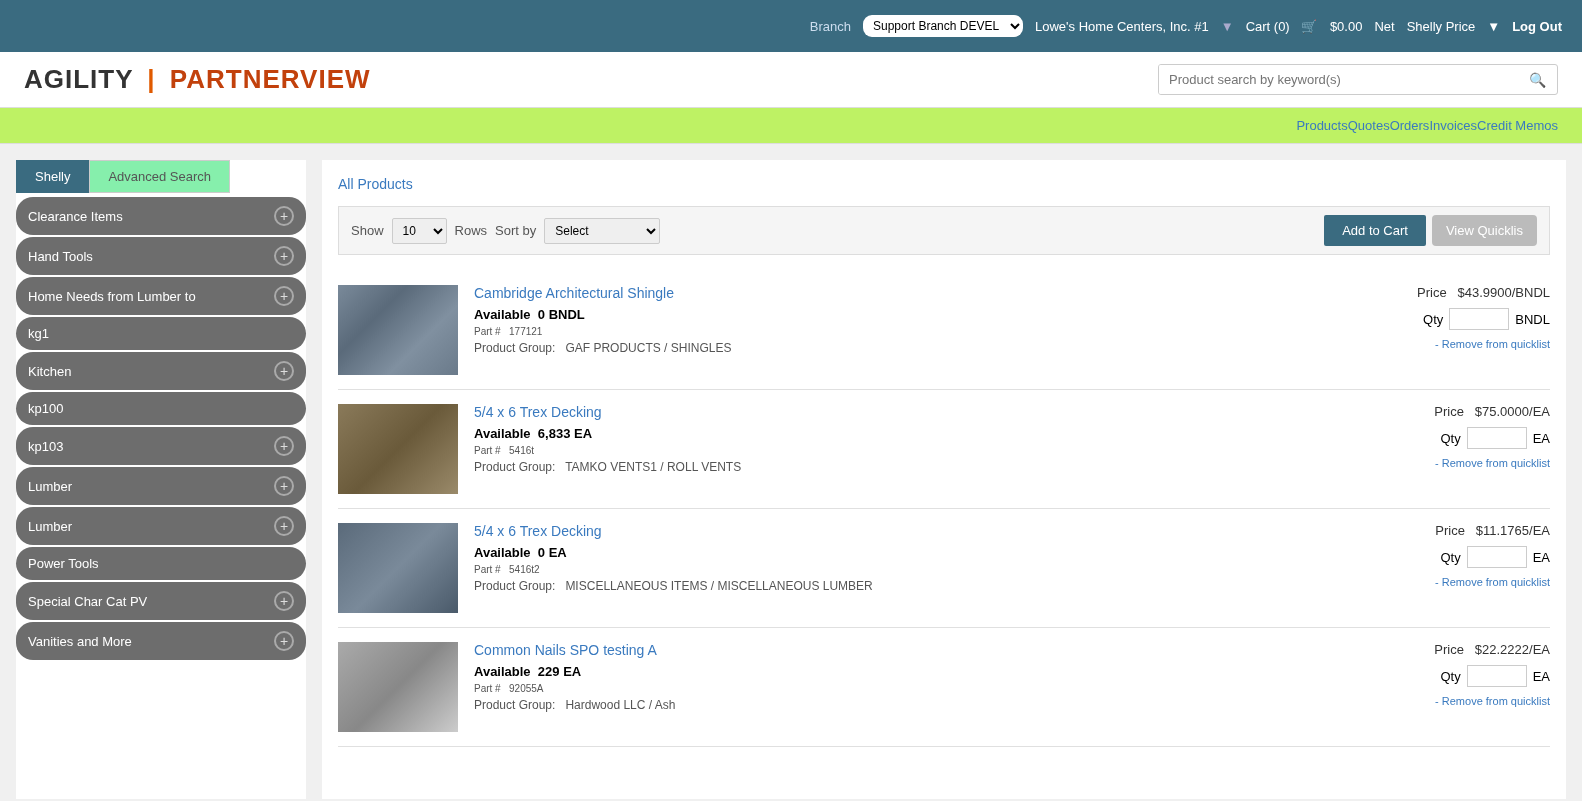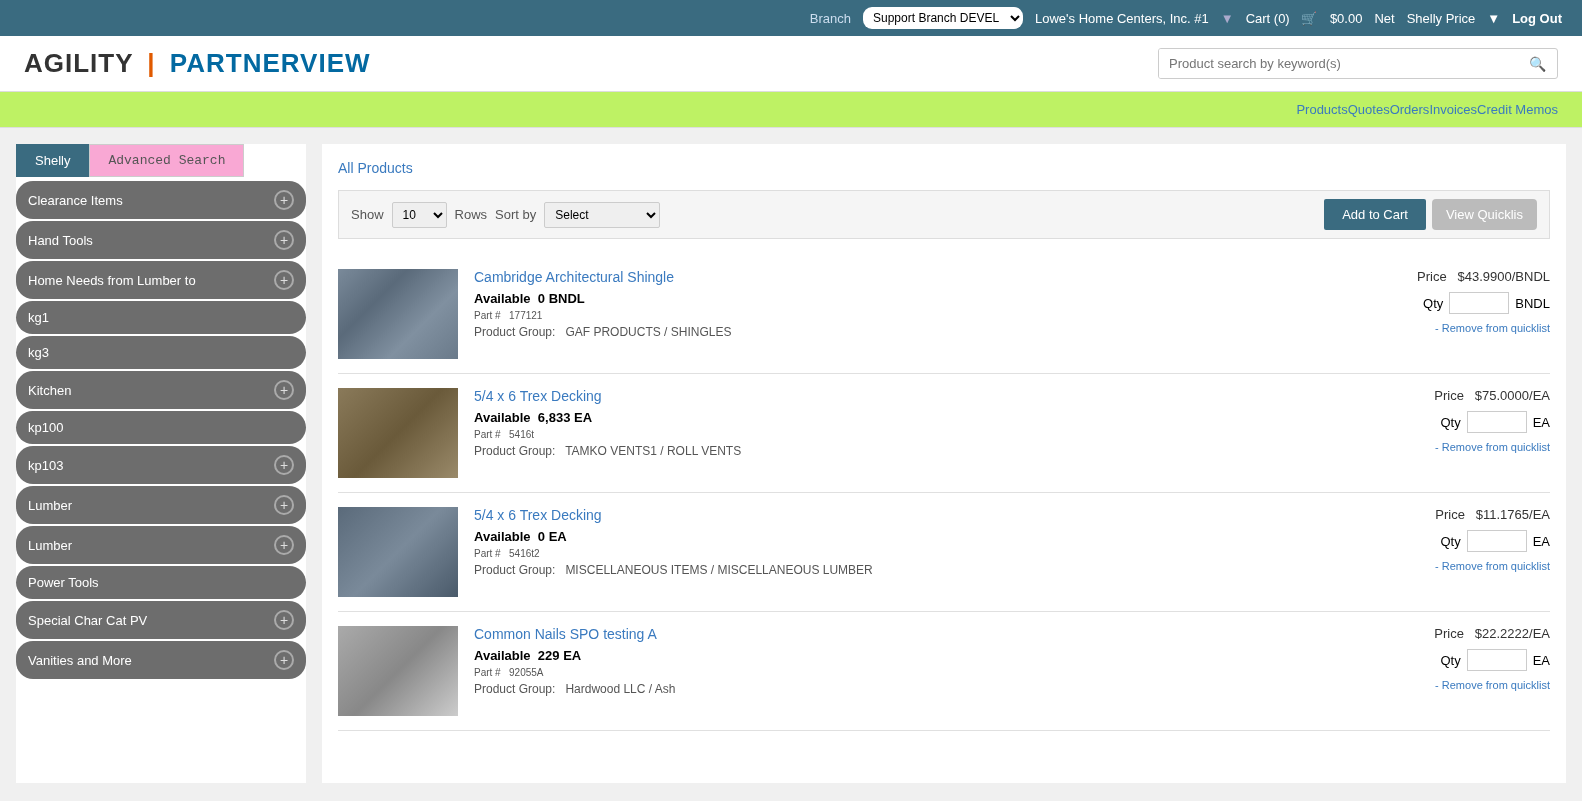--- a/index.html
+++ b/index.html
@@ -3,21 +3,21 @@
   <meta charset="utf-8">
   <style>
     * { box-sizing: border-box; margin: 0; padding: 0; }
     body { font-family: Arial, sans-serif; font-size: 13px; background: #f0f0f0; }
 
     
     .top-bar {
       background: #3a6b80;
       color: #fff;
       padding: 0 20px;
-      height: 36px;
+      height: 52px;
       display: flex;
       align-items: center;
       justify-content: flex-end;
       gap: 12px;
       font-size: 13px;
     }
     .top-bar select {
       background: #fff;
       border: none;
       padding: 3px 6px;
@@ -39,21 +39,21 @@
       justify-content: space-between;
       border-bottom: 1px solid #ddd;
     }
     .logo {
       font-size: 26px;
       font-weight: bold;
       letter-spacing: 1px;
     }
     .logo .agility { color: #333; }
     .logo .separator { color: #e05a00; margin: 0 6px; }
-    .logo .partnerview { color: #0369a1; }
+    .logo .partnerview { color: #c2410c; }
     .search-bar {
       flex: 0 0 400px;
       display: flex;
       align-items: center;
       border: 1px solid #ccc;
       border-radius: 3px;
       overflow: hidden;
       background: #fff;
       gap: 32px;
     }
@@ -112,24 +112,23 @@
       cursor: pointer;
       font-size: 13px;
       border: 1px solid #ccc;
     }
     .sidebar-tab.active {
       background: #3a6b80;
       color: #fff;
       border-color: #3a6b80;
     }
     .sidebar-tab.inactive {
-      background: #f9a8d4;
+      background: #86efac;
       color: #555;
       border-color: #ccc;
-      font-family: Liberation Mono, monospace;
     }
     .sidebar-item {
       display: flex;
       align-items: center;
       justify-content: space-between;
       background: #6d6d6d;
       color: #fff;
       padding: 9px 12px;
       margin-bottom: 2px;
       cursor: pointer;
@@ -320,23 +319,20 @@
           <span class="plus-icon">+</span>
         </div>
         <div class="sidebar-item">
           <span>Home Needs from Lumber to</span>
           <span class="plus-icon">+</span>
         </div>
         <div class="sidebar-item">
           <span>kg1</span>
         </div>
         <div class="sidebar-item">
-          <span>kg3</span>
-        </div>
-        <div class="sidebar-item">
           <span>Kitchen</span>
           <span class="plus-icon">+</span>
         </div>
         <div class="sidebar-item">
           <span>kp100</span>
         </div>
         <div class="sidebar-item">
           <span>kp103</span>
           <span class="plus-icon">+</span>
         </div>

